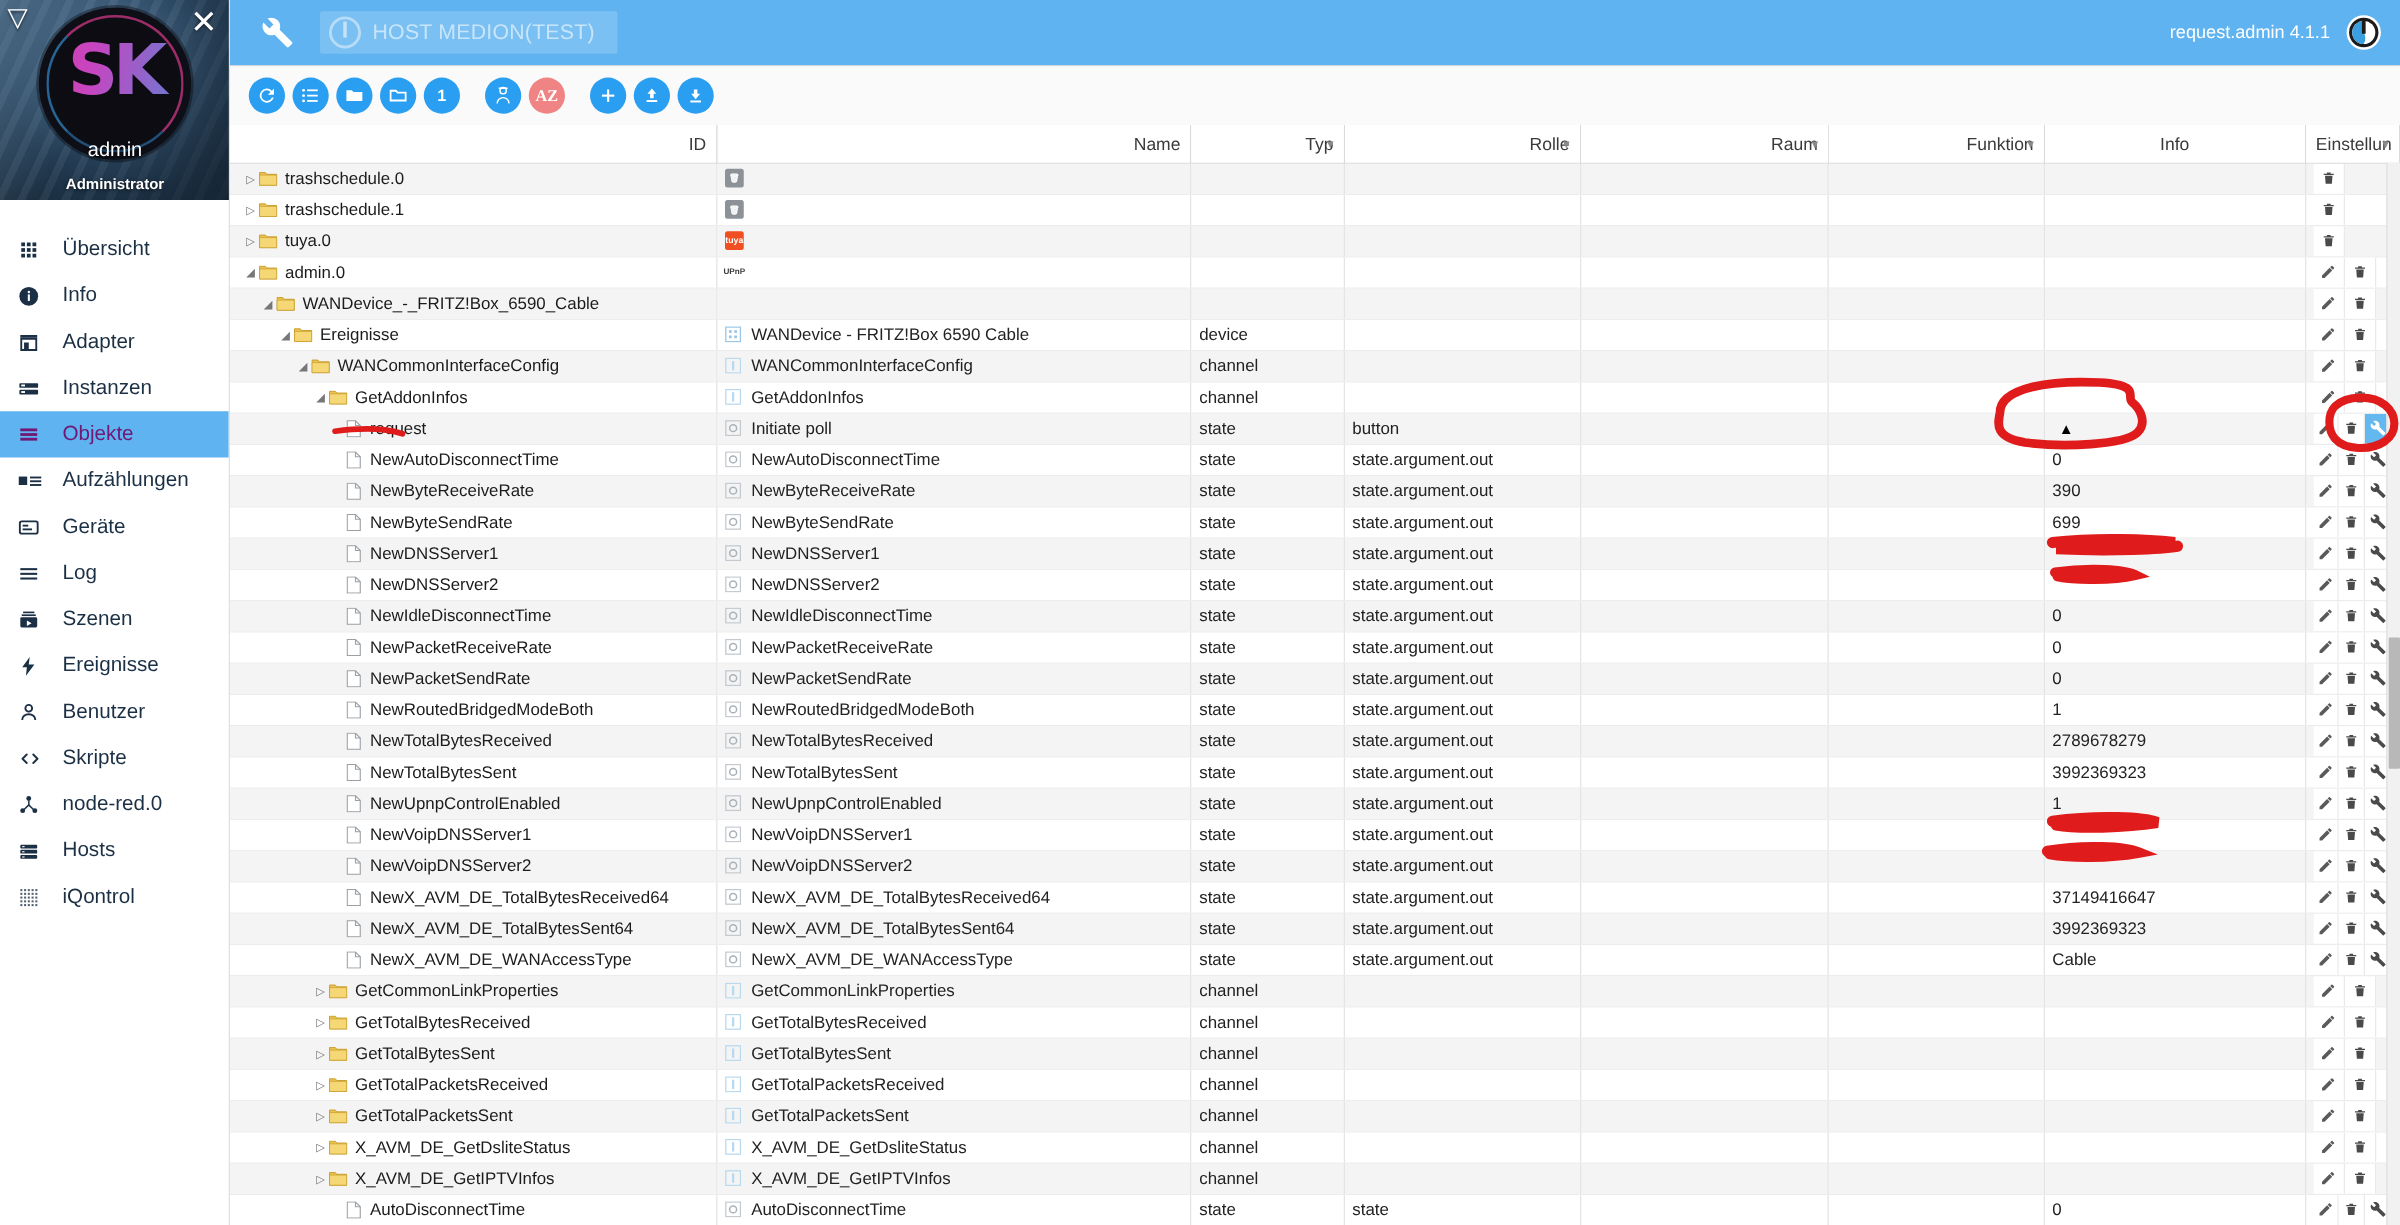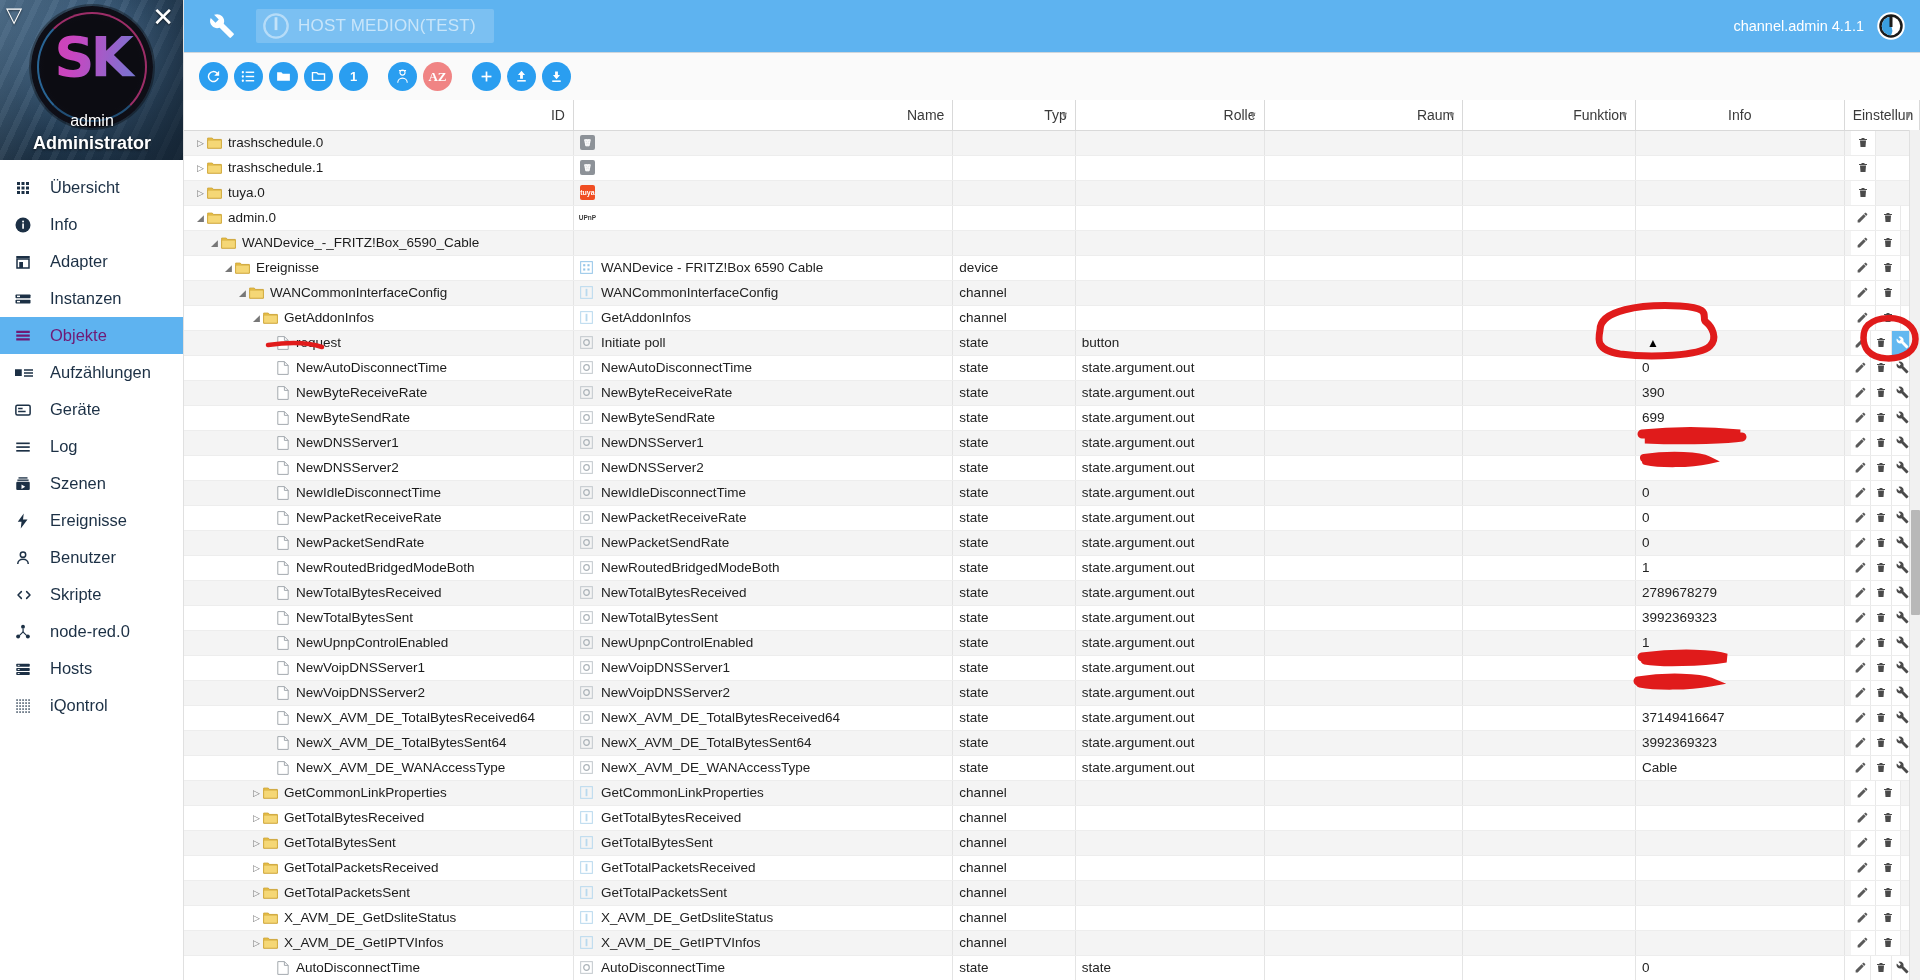--- a/index.html
+++ b/index.html
@@ -72,24 +72,24 @@
     cursor: pointer;
   }
   .hero-user {
     position: absolute; left: 0; right: 0; bottom: 30px;
     text-align: center; color: #ffffff;
     font-size: 16px; text-shadow: 0 1px 3px rgba(0,0,0,.7);
   }
   .hero-role {
     position: absolute; left: 0; right: 0; bottom: 6px;
     text-align: center; color: #ffffff;
-    font-size: 18px; font-weight: bold; text-shadow: 0 1px 3px rgba(0,0,0,.7);
-  }
-
-  .nav { padding-top: 9px; }
+    font-size: 12px; font-weight: bold; text-shadow: 0 1px 3px rgba(0,0,0,.7);
+  }
+
+  .nav { padding-top: 21px; }
   .nav-item {
     display: flex; align-items: center;
     height: 37px; padding-left: 14px;
     color: #1c3045; font-size: 16.5px;
     cursor: pointer;
   }
   .nav-item.active { background: #5eb3f0; color: #701a75; }
   .nav-ico {
     width: 26px; min-width: 26px; height: 22px;
     margin-right: 10px;
@@ -461,21 +461,21 @@
         </svg>
       </div>
       <div class="host-chip">
         <svg width="28" height="28" viewBox="0 0 24 24">
           <circle cx="12" cy="12" r="10" fill="none" stroke="rgba(255,255,255,.45)" stroke-width="2"></circle>
           <rect x="10.8" y="4.5" width="2.4" height="11" fill="rgba(255,255,255,.55)"></rect>
         </svg>
         <span class="host-chip-label">HOST MEDION(TEST)</span>
       </div>
       <div class="topbar-right">
-        <span class="version-text">channel.admin 4.1.1</span>
+        <span class="version-text">request.admin 4.1.1</span>
         <span class="iob-logo">
           <svg width="30" height="30" viewBox="0 0 24 24">
             <circle cx="12" cy="12" r="11" fill="#ffffff"></circle>
             <circle cx="12" cy="12" r="9.4" fill="#1b1b1b"></circle>
             <circle cx="12" cy="12" r="7.4" fill="#ffffff"></circle>
             <path d="M12 12 A7.4 7.4 0 0 1 12 19.4 A7.4 7.4 0 0 1 12 4.6 Z" fill="#3a9fe0" transform="translate(0,0)"></path>
             <rect x="10.8" y="3.4" width="2.4" height="9.4" fill="#1b1b1b"></rect>
           </svg>
         </span>
       </div>

